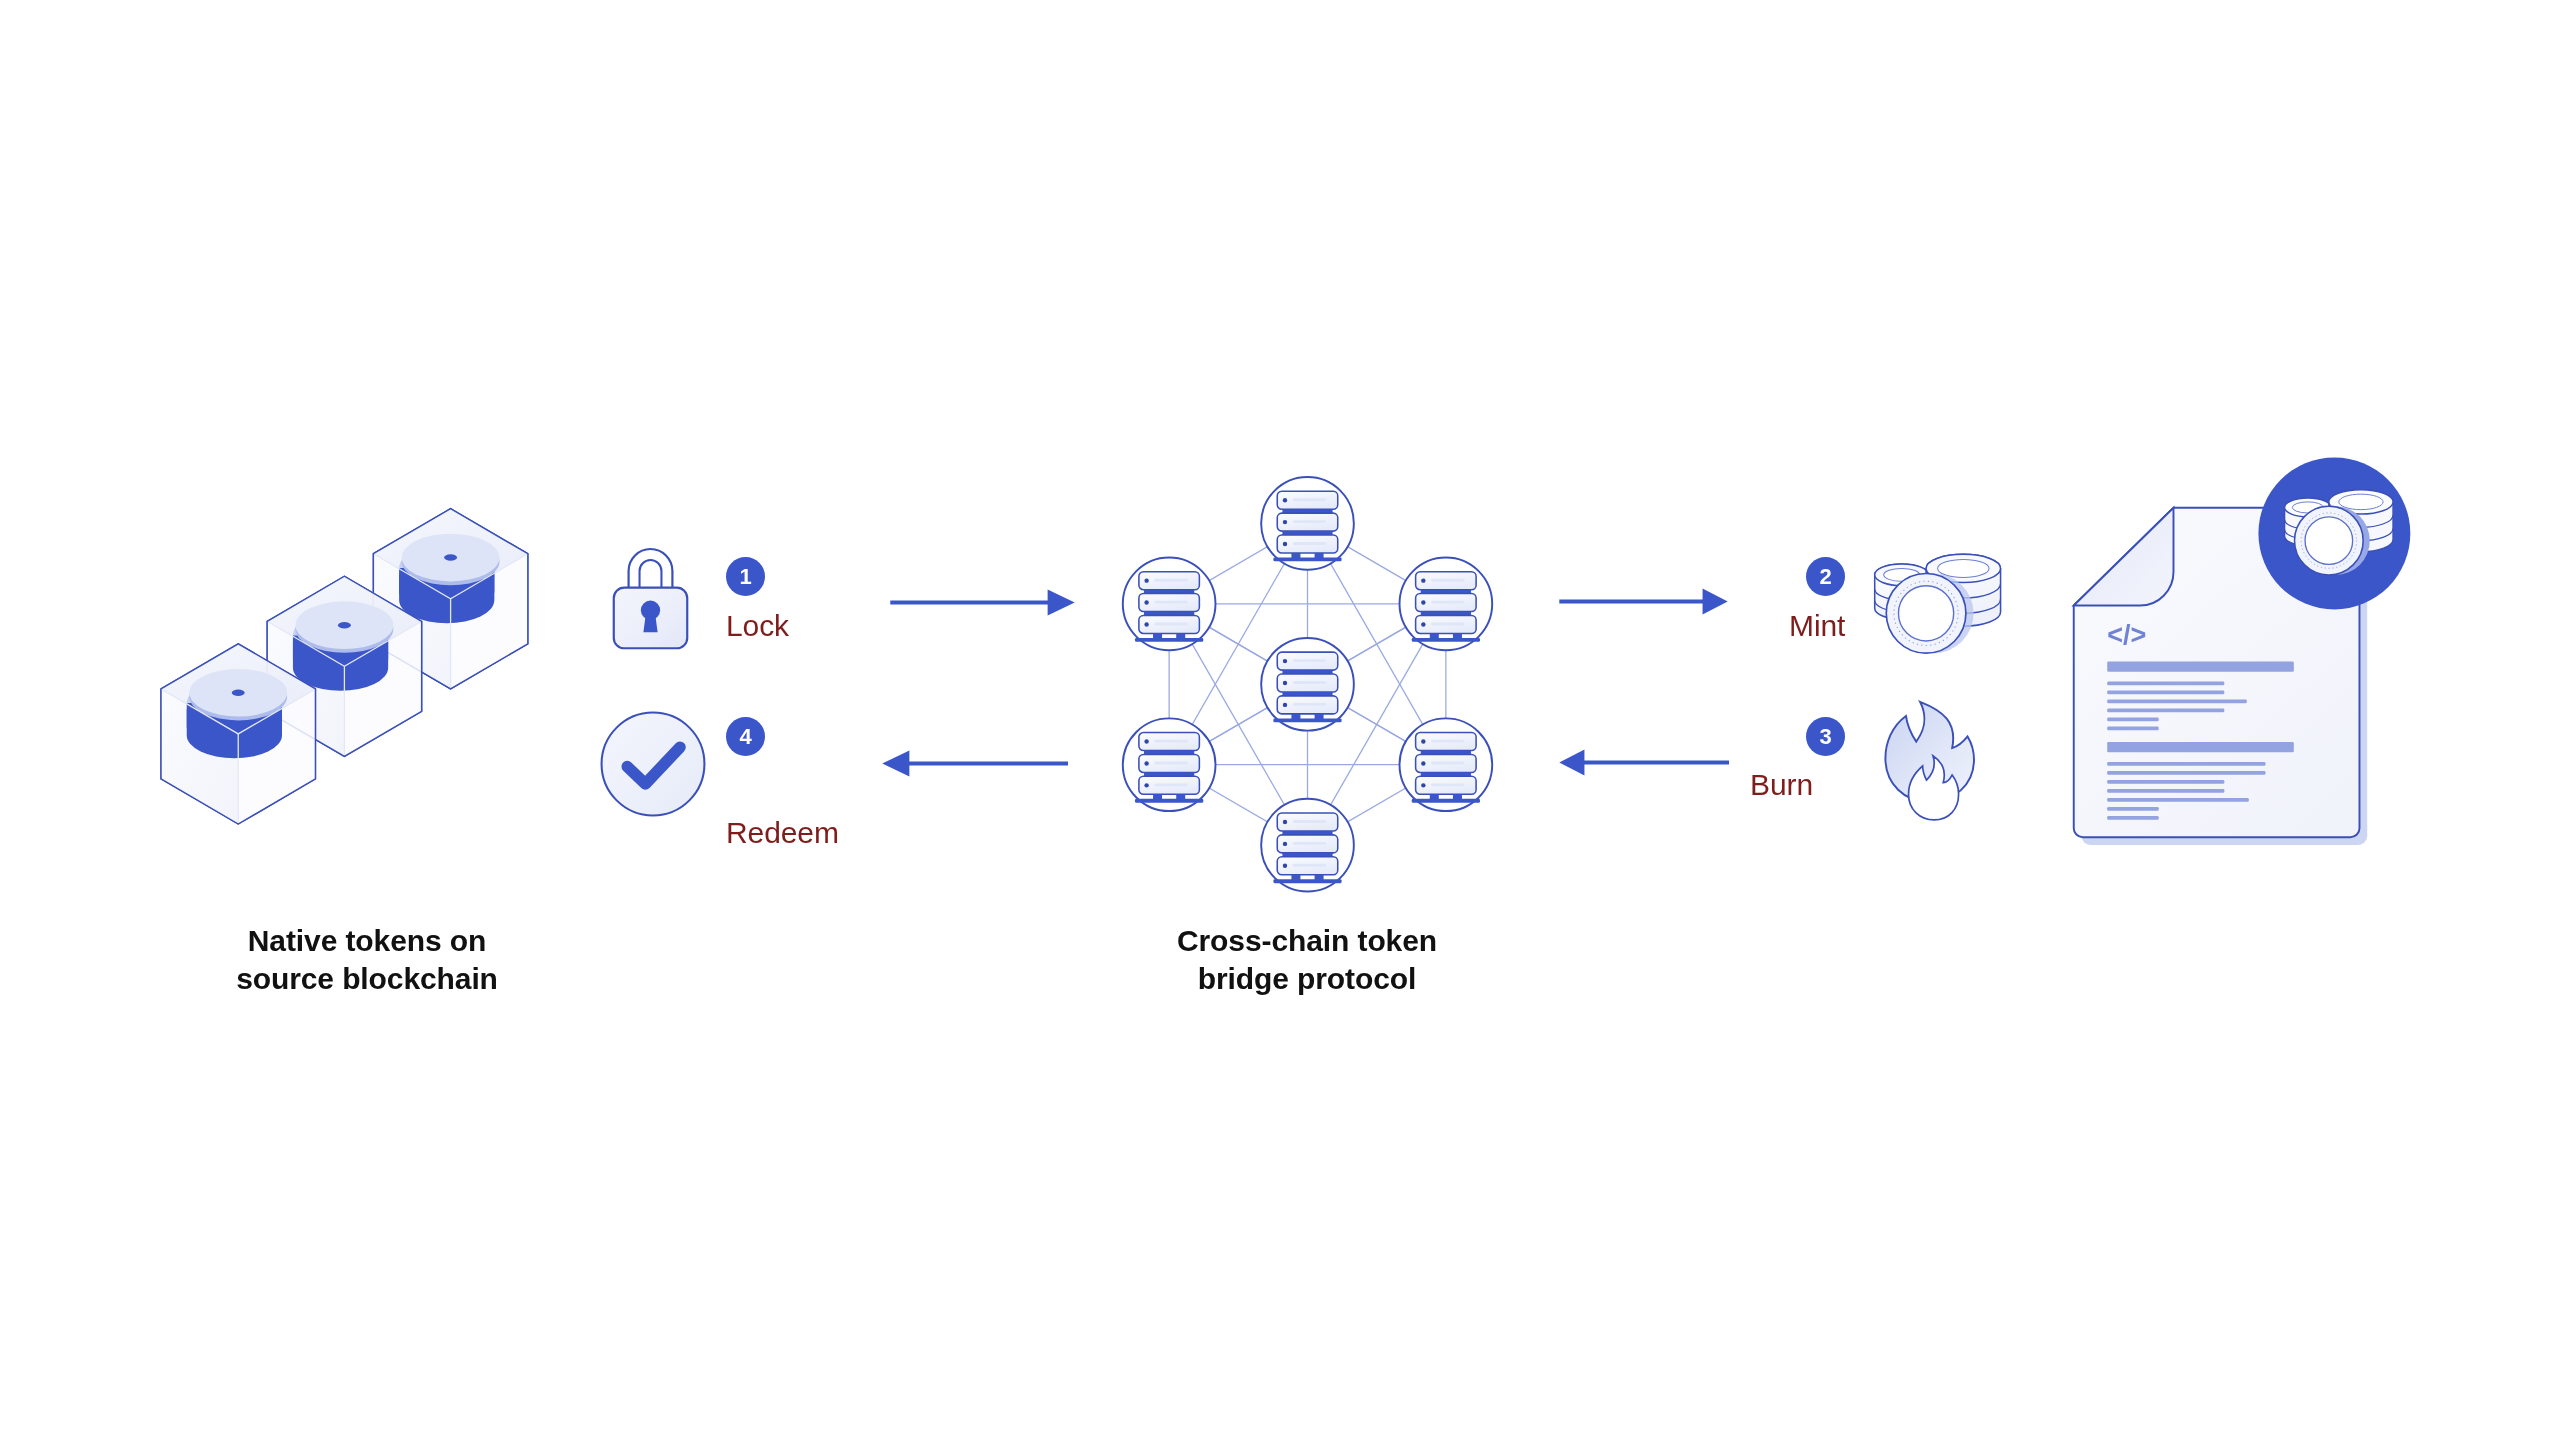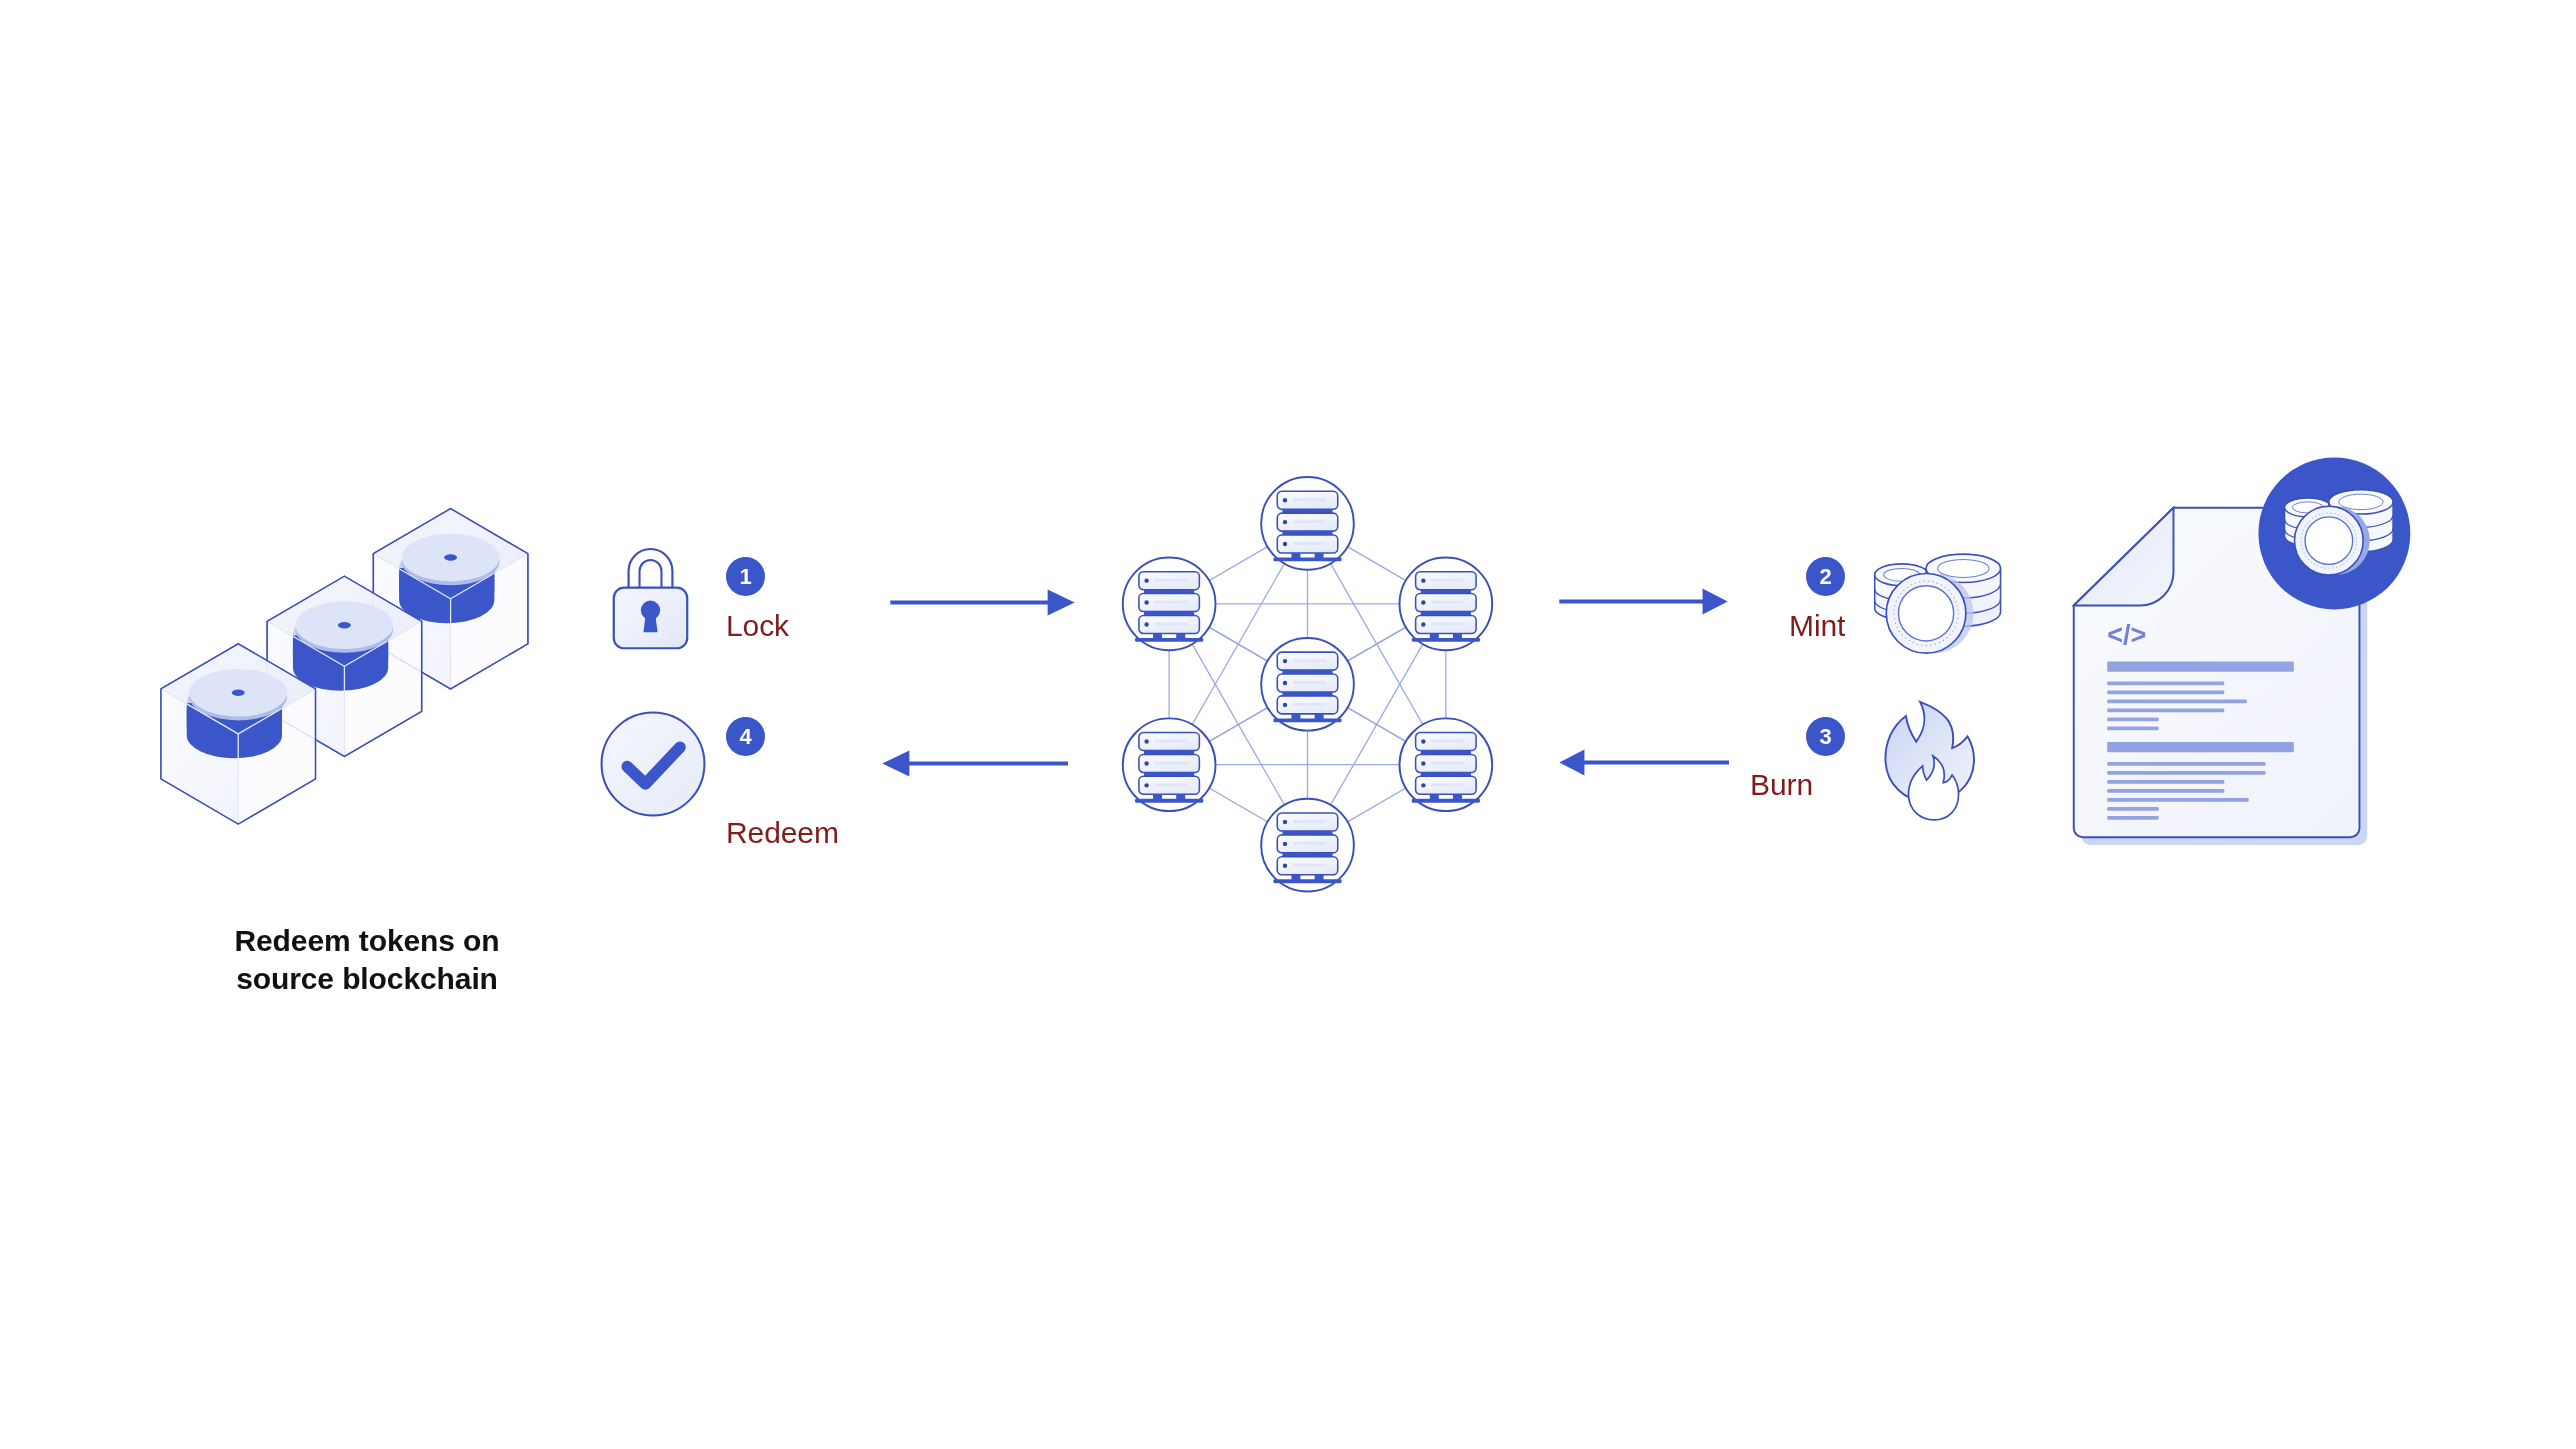--- a/index.html
+++ b/index.html
@@ -114,21 +114,21 @@
           <ellipse cx="0" cy="-10" rx="76" ry="37" fill="#dde4f8"></ellipse>
           <ellipse cx="0" cy="-10" rx="10" ry="5" fill="#3b56c9"></ellipse>
         </g>
         <path d="M0 70 L120 140 L240 70" fill="none" stroke="#e4e8f6" stroke-width="2"></path>
         <path d="M120 140 L120 280" fill="none" stroke="#e4e8f6" stroke-width="2"></path>
         <path d="M0 70 L120 0 L240 70 L240 210 L120 280 L0 210 Z" fill="none" stroke="#3a50b8" stroke-width="2.2"></path>
       </g>
     </svg>
   </div>
 
-  <div class="caption" style="left:206px;top:922px;width:322px;">Redeem tokens on
+  <div class="caption" style="left:206px;top:922px;width:322px;">Native tokens on
 source blockchain</div>
 
   <div class="abs" style="left:602px;top:540px;width:97px;height:116px;">
     <svg width="97" height="116" viewBox="0 0 150 180">
       <defs>
         <linearGradient id="lockBody" x1="0" y1="0" x2="1" y2="1">
           <stop offset="0%" stop-color="#f3f5fc"></stop>
             <stop offset="55%" stop-color="#eceffa"></stop>
             <stop offset="100%" stop-color="#e2e7f7"></stop>
         </linearGradient>
@@ -250,20 +250,22 @@
         <circle cx="525" cy="447" r="72" fill="#ffffff" stroke="#3a50b8" stroke-width="3"></circle>
         <use href="#serverNode" x="525" y="447"></use>
       </g>
       <g>
         <circle cx="310" cy="572" r="72" fill="#ffffff" stroke="#3a50b8" stroke-width="3"></circle>
         <use href="#serverNode" x="310" y="572"></use>
       </g>
     </svg>
   </div>
 
+  <div class="caption" style="left:1146px;top:922px;width:322px;">Cross-chain token
+bridge protocol</div>
 
   <div class="abs" style="left:1558px;top:582px;width:171px;height:39px;">
     <svg width="171" height="39" viewBox="0 0 265 60">
       <line x1="2" y1="30" x2="228" y2="30" stroke="#3b56c9" stroke-width="6"></line>
       <polygon points="224,10 263,30 224,50" fill="#3b56c9"></polygon>
     </svg>
   </div>
 
   <div class="abs" style="left:1558px;top:743px;width:171px;height:39px;">
     <svg width="171" height="39" viewBox="0 0 265 60">

